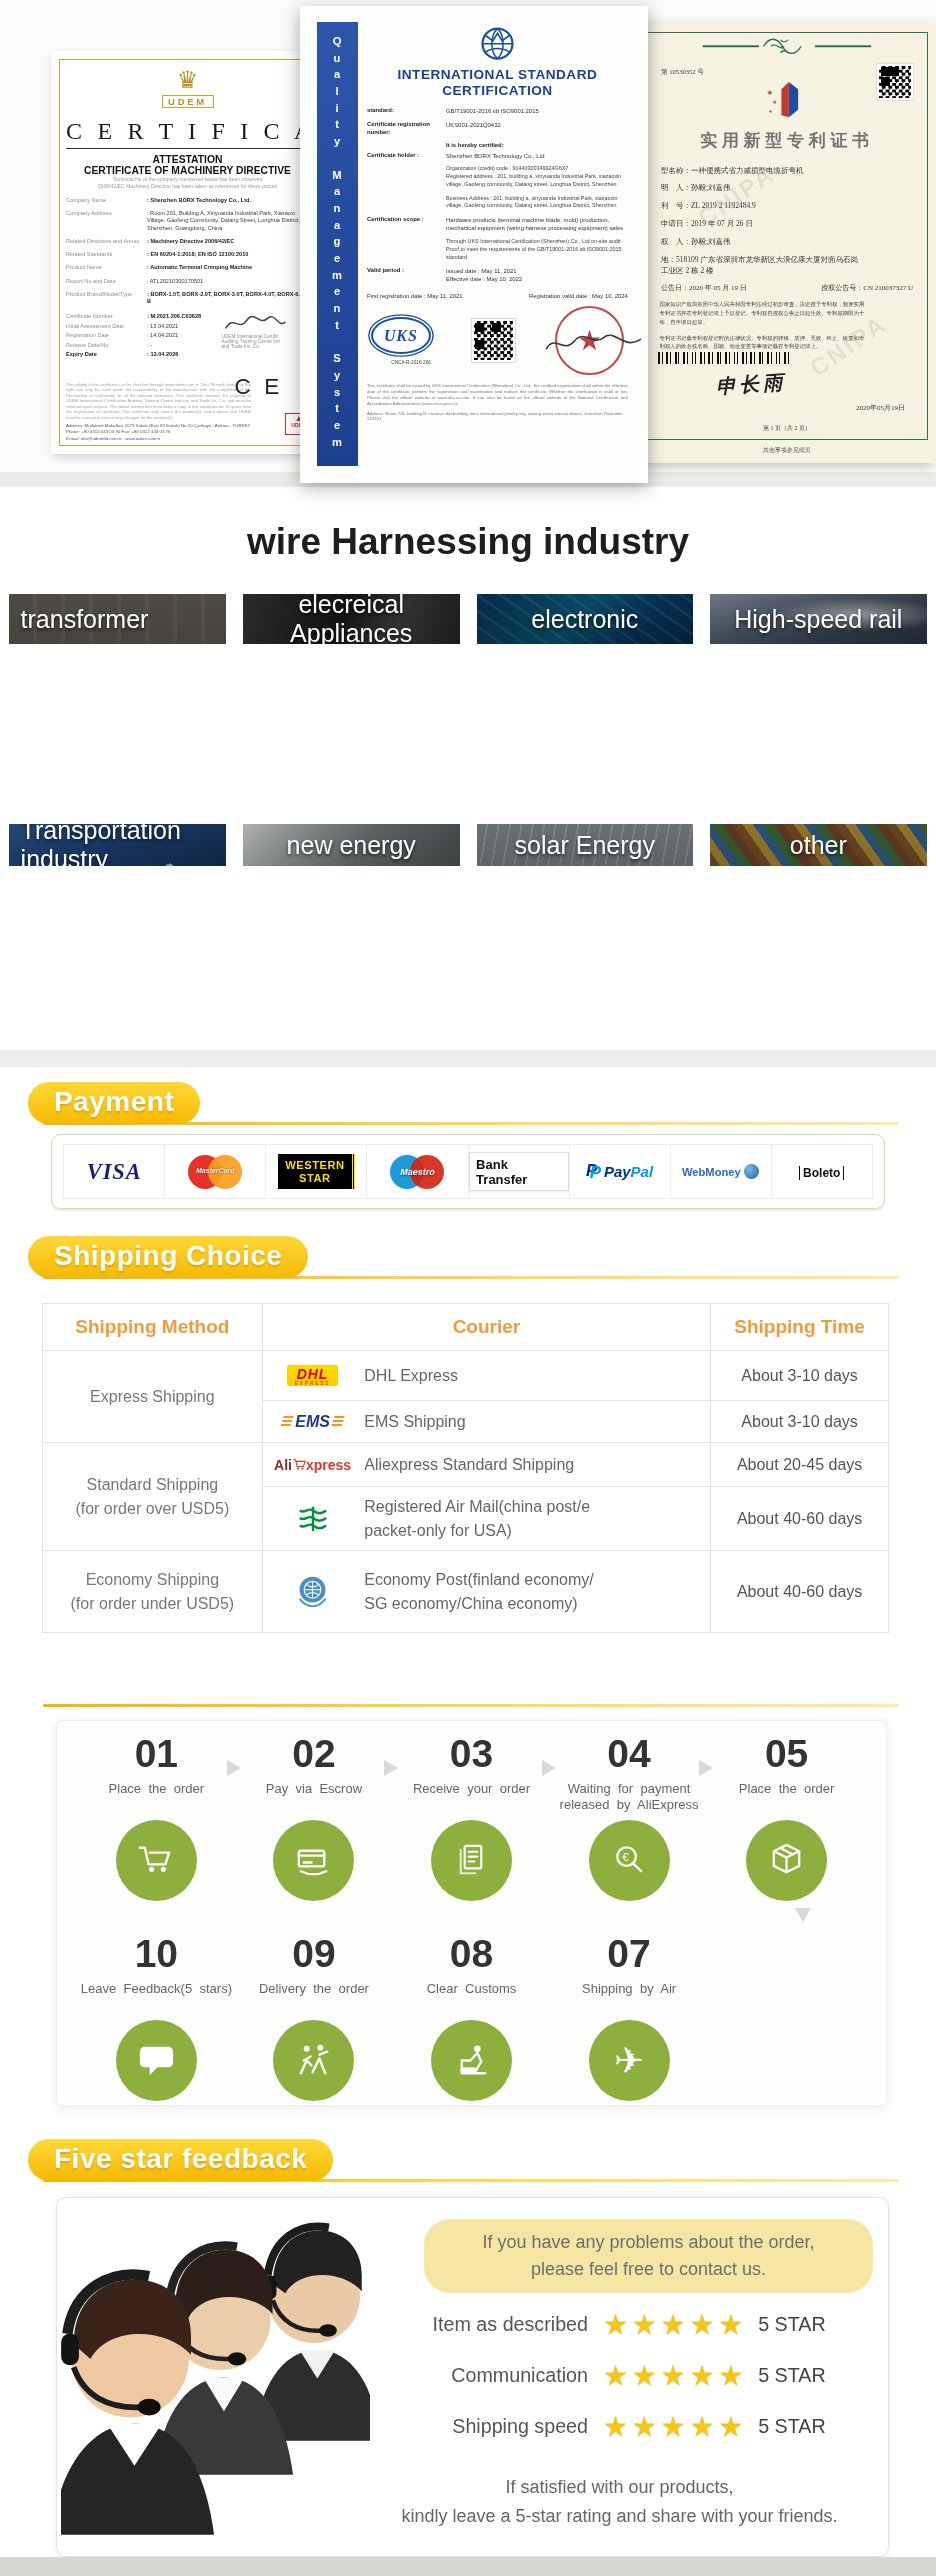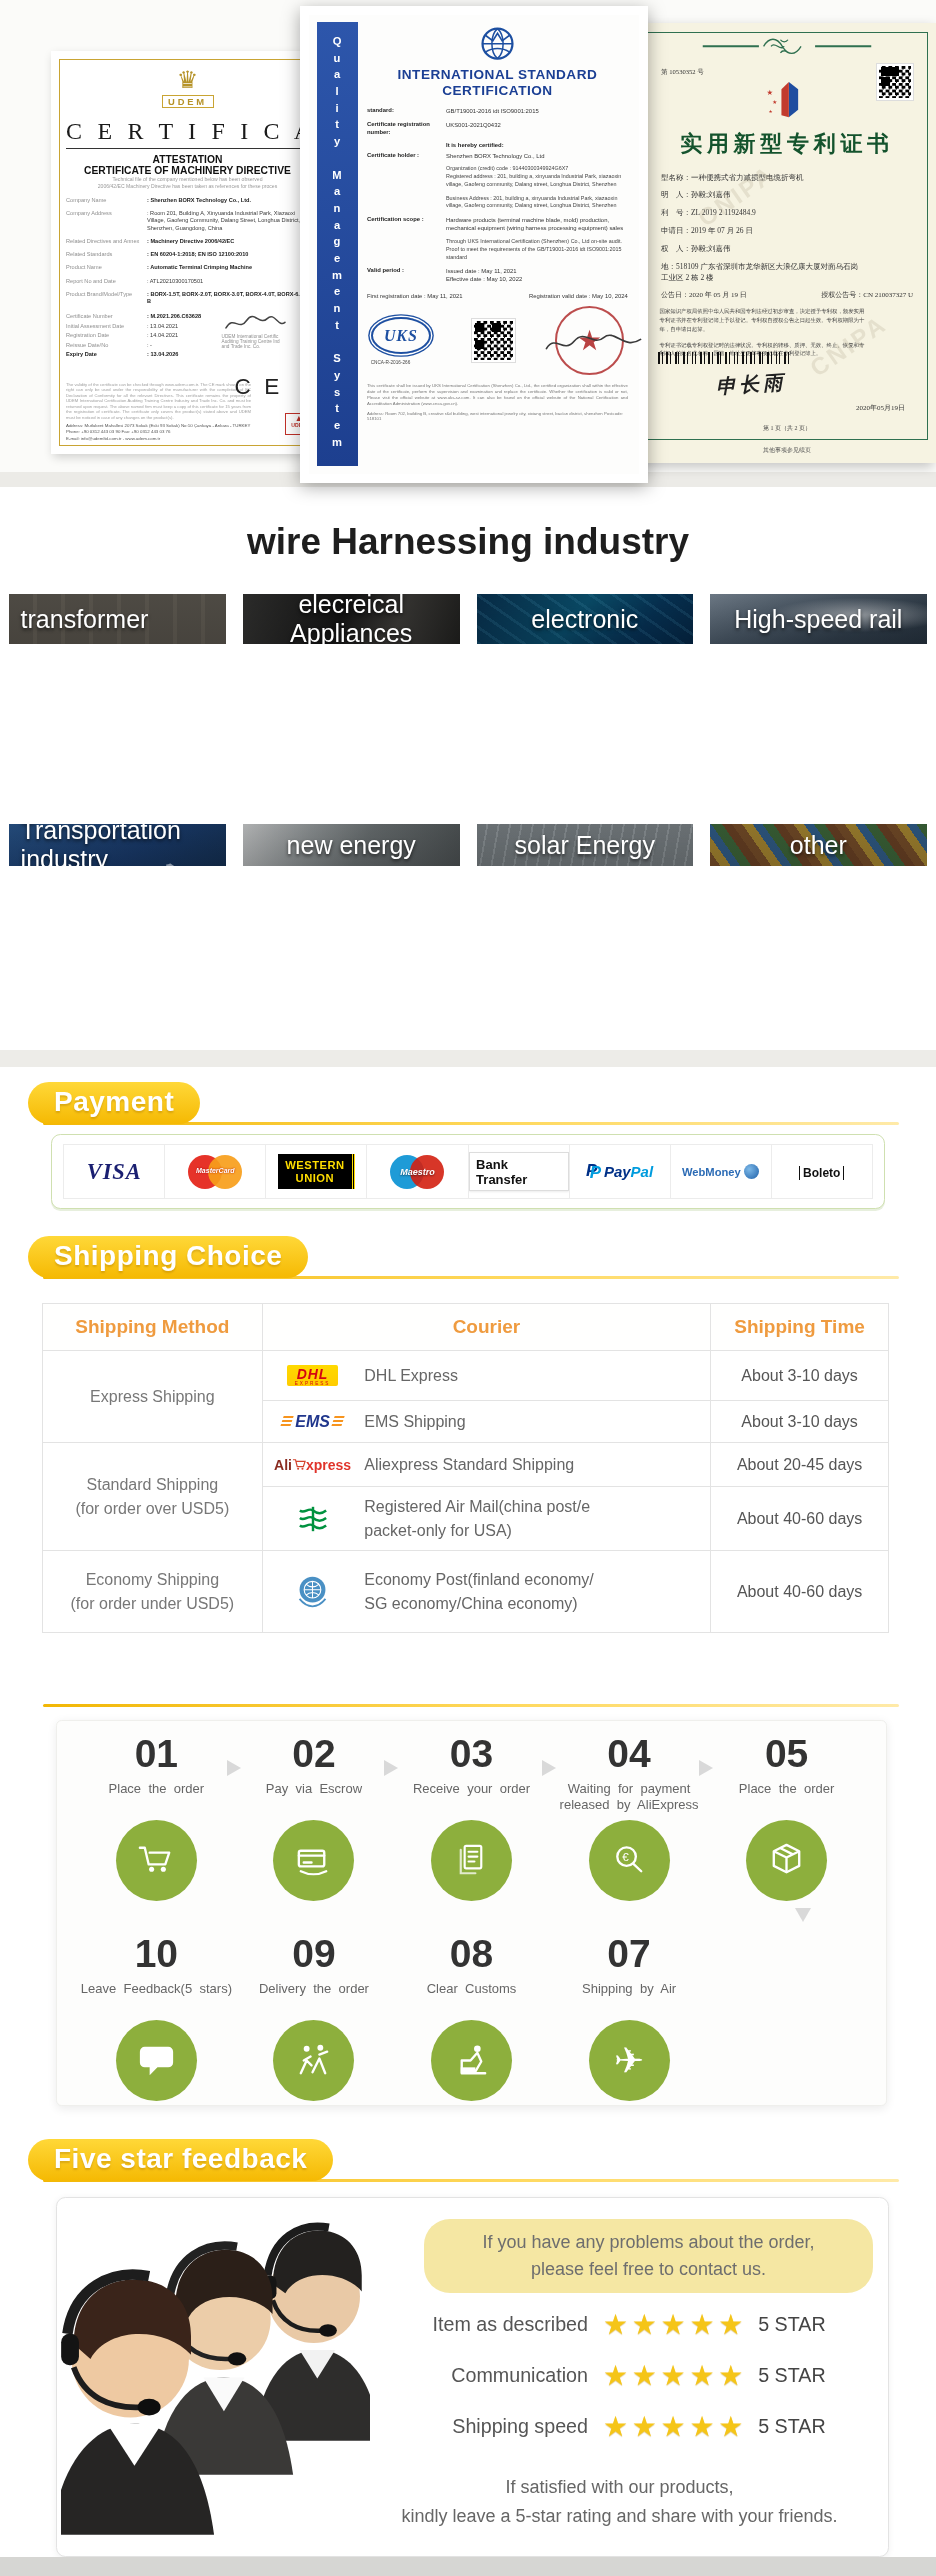--- a/index.html
+++ b/index.html
@@ -46,21 +46,21 @@
   .cm-logo { display:block; margin:0 auto; }
   .cm-title { text-align:center; font-size:13.6px; font-weight:bold; color:#1b3f94; letter-spacing:0.5px; line-height:1.2; }
   .cm-rows { margin-top:7.5px; }
   .crow { display:flex; margin-bottom:5.6px; }
   .crow .lb { width:79px; flex:none; font-size:5.9px; color:#222; font-weight:bold; line-height:1.3; }
   .crow .vl { flex:1; font-size:5.9px; color:#333; line-height:1.4; }
   .cm-ind { margin:3.7px 0 3.7px 79px; font-size:5.9px; color:#222; font-weight:bold; }
   .cm-par { margin:0 0 5.6px 79px; font-size:5.4px; color:#444; line-height:1.45; }
   .cm-two { display:flex; justify-content:space-between; font-size:5.9px; color:#333; margin-top:9.4px; }
   .cm-logos { display:flex; align-items:center; justify-content:space-between; margin-top:7.5px; padding:0 3.7px; }
-  .uks-wrap { text-align:left; }
+  .uks-wrap { text-align:right; }
   .uks-oval { display:inline-block; border:2.3px solid #1d4fa1; border-radius:50%; padding:7.5px 11.2px; box-shadow:0 0 0 1.4px #fff, 0 0 0 2.8px #1d4fa1; }
   .uks-oval b { font-family:"Liberation Serif",serif; font-style:italic; font-size:16px; color:#1d4fa1; letter-spacing:0.9px; }
   .uks-cnca { font-size:4.7px; color:#444; margin-top:5.6px; }
   .qr { width:43px; height:43px; border:2.8px solid #fff; outline:0.9px solid #ddd;
         background:
          linear-gradient(#000 0 0) 1.9px 1.9px/9.4px 9.4px no-repeat,
          linear-gradient(#000 0 0) calc(100% - 11.2px) 1.9px/9.4px 9.4px no-repeat,
          linear-gradient(#000 0 0) 1.9px calc(100% - 11.2px)/9.4px 9.4px no-repeat,
          repeating-conic-gradient(#000 0% 25%, #fff 0% 50%) 0 0/6.6px 6.6px; }
   .stamp { position:relative; width:69px; height:69px; border:2.8px solid rgba(176,46,46,.85); border-radius:50%; display:flex; align-items:center; justify-content:center; }
@@ -69,21 +69,21 @@
   .cm-fine { margin-top:7.5px; font-size:4.3px; color:#777; line-height:1.4; text-align:justify; }
   .cm-addr { margin-top:3.7px; font-size:4.3px; color:#777; }
 
   
   .cert-right { left:637px; top:22.5px; width:300px; height:440px; background:#f6f3e2; box-shadow:-3.7px 3.7px 11.2px rgba(0,0,0,.22); z-index:1; }
   .cert-right .gframe { position:absolute; left:9.4px; right:9.4px; top:9.4px; bottom:22.5px; border:1.4px solid #2f7050; pointer-events:none; }
   .orn { display:block; margin:13px auto 0; }
   .cr-no { position:absolute; left:24px; top:45px; font-family:"Liberation Serif",serif; font-size:6.6px; color:#333; }
   .cr-qr { position:absolute; right:24px; top:41px; width:36px; height:36px; }
   .cnipa-logo { display:block; margin:24px auto 0; }
-  .cr-title { text-align:center; font-family:"Liberation Serif",serif; font-size:22px; font-weight:bold; letter-spacing:4.7px; color:#14532d; margin-top:7.5px; }
+  .cr-title { text-align:center; font-family:"Liberation Serif",serif; font-size:17px; font-weight:bold; letter-spacing:4.7px; color:#737373; margin-top:7.5px; }
   .cr-lines { margin:13px 24px 0; font-family:"Liberation Serif",serif; font-size:7.5px; color:#333; }
   .cr-lines div { margin-bottom:6.6px; line-height:1.5; white-space:pre-line; }
   .cr-grant { display:flex; justify-content:space-between; margin:0 24px; font-family:"Liberation Serif",serif; font-size:7px; color:#333; }
   .cr-par { margin:7.5px 22.5px 0; font-family:"Liberation Serif",serif; font-size:5.4px; color:#444; line-height:1.6; text-align:justify; white-space:pre-line; }
   .barcode { position:absolute; left:20.6px; top:329px; width:131px; height:12px;
              background:repeating-linear-gradient(90deg,#111 0 1.9px,transparent 1.9px 3.7px,#111 3.7px 4.7px,transparent 4.7px 8.4px); }
   .cr-sig { position:absolute; left:79px; top:348px; font-family:"Liberation Serif",serif; font-style:italic; font-weight:bold; font-size:19.7px; color:#222; transform:rotate(-4deg); letter-spacing:3.7px; }
   .cr-date { position:absolute; right:32px; top:380px; font-family:"Liberation Serif",serif; font-size:7px; color:#333; }
   .cr-page { position:absolute; left:0; right:0; top:401px; text-align:center; font-size:6px; color:#444; font-family:"Liberation Serif",serif; }
   .cr-foot { position:absolute; left:0; right:0; top:423px; text-align:center; font-size:6px; color:#555; font-family:"Liberation Serif",serif; }
@@ -441,21 +441,21 @@
         <div class="pay-cell">
             <span class="mc">
               <i class="c1"></i>
               <i class="c2"></i>
               <b>MasterCard</b>
             </span>
           </div>
         <div class="pay-cell">
             <span class="wu">
               <span>WESTERN</span>
-              <span>UNION</span>
+              <span>STAR</span>
             </span>
           </div>
         <div class="pay-cell">
             <span class="maestro">
               <i class="c1"></i>
               <i class="c2"></i>
               <b>Maestro</b>
             </span>
           </div>
         <div class="pay-cell">

